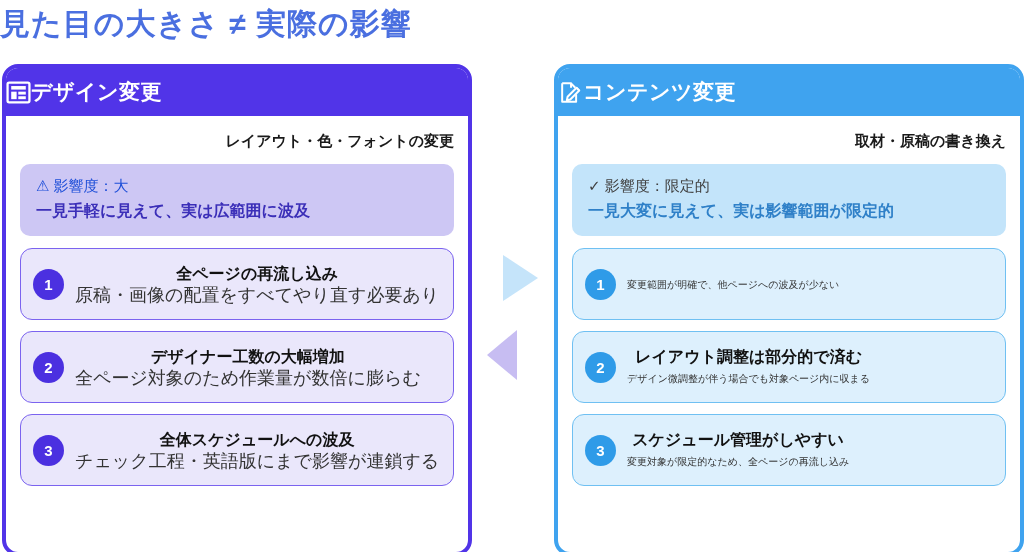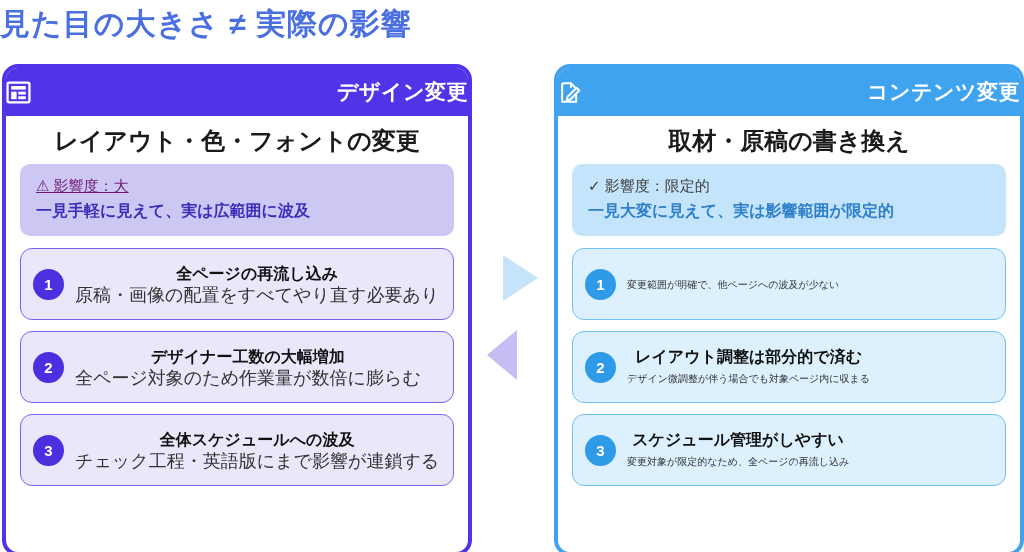--- a/index.html
+++ b/index.html
@@ -49,57 +49,57 @@
   .panel-right {
     left: 554px;
     border: 4px solid #3fa3ef;
     background: #ffffff;
   }
 
   .panel-header {
     height: 48px;
     display: flex;
     align-items: center;
-    justify-content: space-between;
+    justify-content: flex-start;
     color: #ffffff;
     font-size: 21px;
     font-weight: bold;
     letter-spacing: 0.5px;
   }
   .panel-left .panel-header { background: #5134e8; }
   .panel-right .panel-header { background: #3fa3ef; }
 
   .panel-body {
     padding: 8px 14px 0 14px;
   }
 
   .panel-subtitle {
-    text-align: center;
-    font-size: 24px;
+    text-align: right;
+    font-size: 15px;
     font-weight: bold;
     color: #1a1a1a;
     line-height: 34px;
     margin-bottom: 6px;
   }
 
   
   .callout {
     border-radius: 10px;
     padding: 10px 16px 12px 16px;
     margin-bottom: 12px;
   }
   .callout-left  { background: #cdc7f4; }
   .callout-right { background: #c3e4fa; }
 
   .callout-label {
     font-size: 15px;
     line-height: 24px;
     font-weight: normal;
   }
-  .callout-left  .callout-label { color: #701a75; text-decoration: underline; }
+  .callout-left  .callout-label { color: #1d4ed8; }
   .callout-right .callout-label { color: #404040; }
 
   .callout-text {
     font-size: 16px;
     font-weight: bold;
     line-height: 26px;
   }
   .callout-left  .callout-text { color: #3b2fb8; }
   .callout-right .callout-text { color: #2f80c8; }
 

